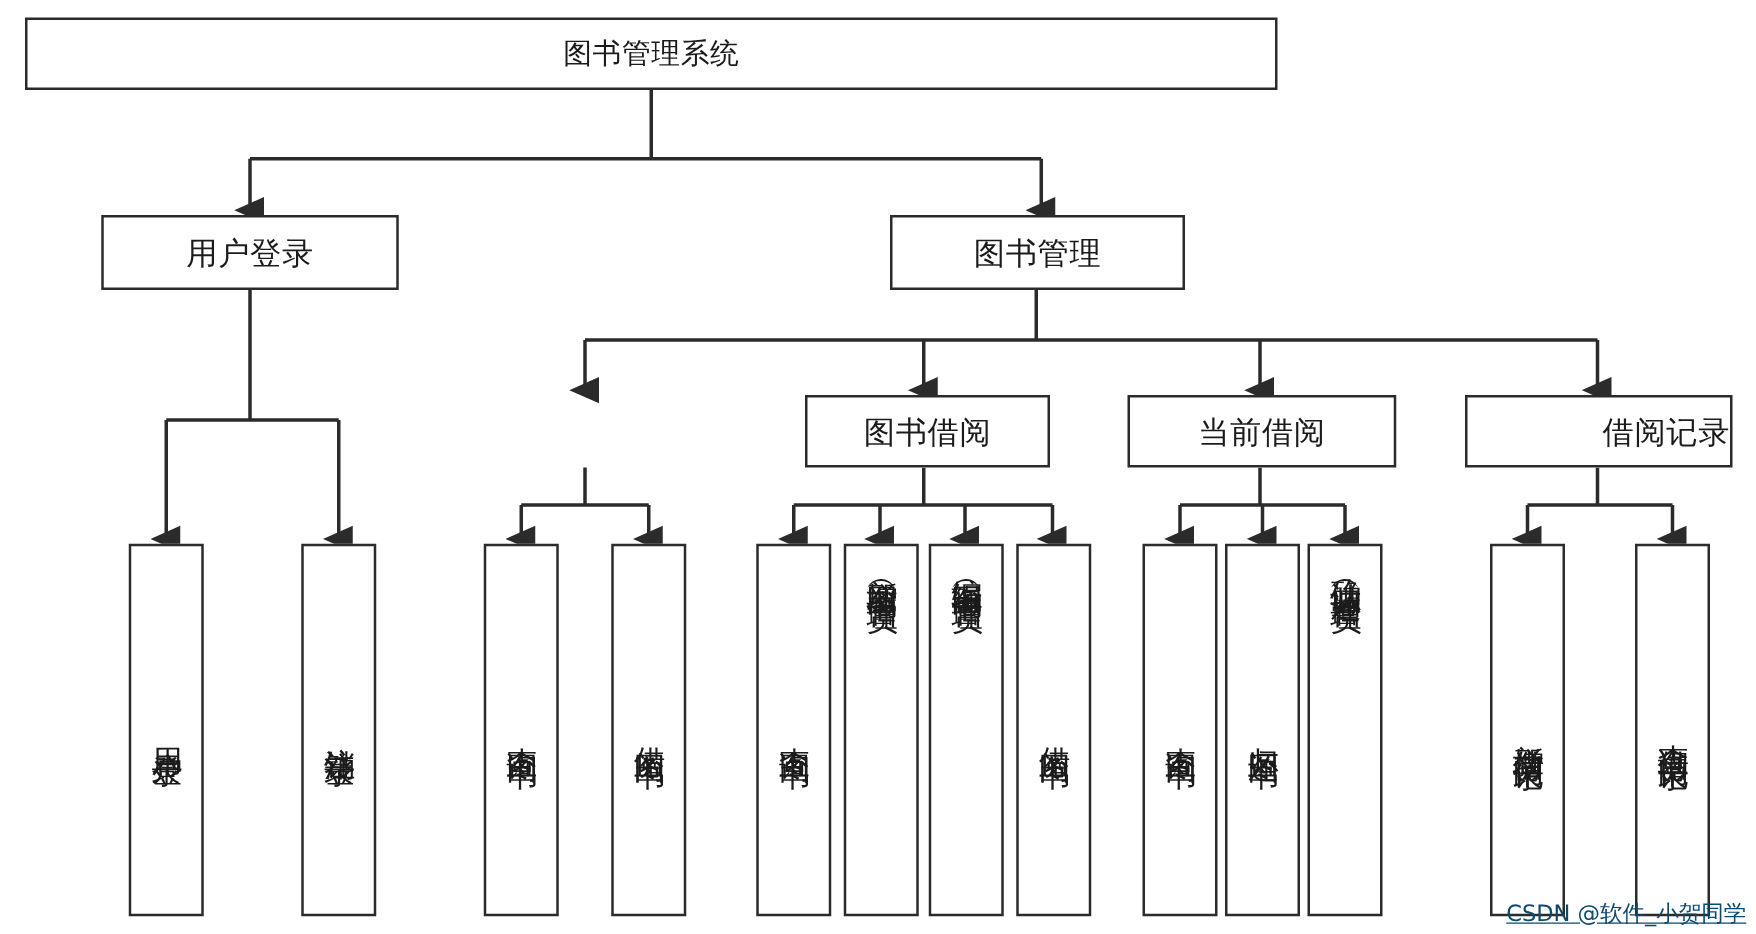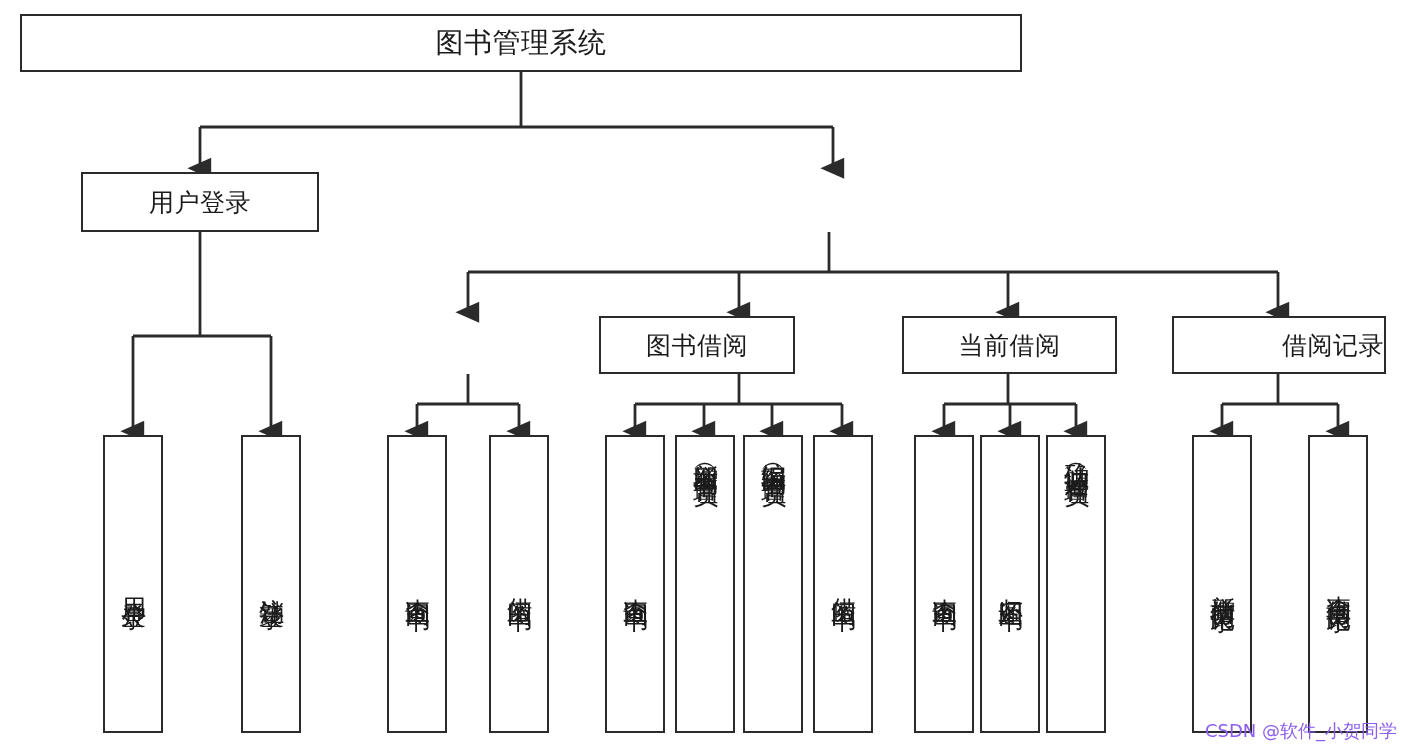--- a/index.html
+++ b/index.html
@@ -41,21 +41,21 @@
     display: block;
     text-align: center;
     line-height: 1.16;
     letter-spacing: 0.5px;
   }
   
   .node.horiz .label {
     writing-mode: horizontal-tb;
     font-size: 25px;
   }
-  .node.root .label { font-size: 28px; }
+  .node.root .label { font-size: 23px; }
   
   .node.vert {
     align-items: flex-start;
     justify-content: center;
     padding-top: 6px;
   }
   .node.vert .label {
     writing-mode: vertical-rl;
     text-orientation: upright;
     font-size: 25px;
@@ -66,24 +66,25 @@
   
   .node.vert.center {
     align-items: center;
     padding-top: 0;
   }
   #watermark {
     position: absolute;
     right: 8px;
     bottom: 4px;
     font-size: 18px;
-    color: #8b5cf6;
+    color: #0c4a6e;
     z-index: 5;
     white-space: nowrap;
     font-family: "DejaVu Sans", "Liberation Sans", sans-serif;
+    text-decoration: underline;
   }
 </style>
 </head>
 <body>
 
 <div id="diagram-root">
 
   <svg id="edge-layer" viewBox="0 0 1405 747" xmlns="http://www.w3.org/2000/svg">
     <defs>
       <marker id="arrowhead" markerWidth="9" markerHeight="9" refX="4.2" refY="4.5" orient="auto" markerUnits="strokeWidth">
@@ -135,23 +136,26 @@
   </svg>
 
   <div class="node horiz root" style="left:20px; top:14px; width:1002px; height:58px;">
     <span class="label">图书管理系统</span>
   </div>
 
   <div class="node horiz" style="left:81px; top:172px; width:238px; height:60px;">
     <span class="label">用户登录</span>
   </div>
 
-
-
-  <div class="node horiz" style="left:599px; top:316px; width:196px; height:58px;">
+  <div class="node horiz" style="left:712px; top:172px; width:236px; height:60px;">
+    <span class="label">图书管理</span>
+  </div>
+
+
+  <div class="node horiz" style="left:644px; top:316px; width:196px; height:58px;">
     <span class="label">图书借阅</span>
   </div>
 
   <div class="node horiz" style="left:902px; top:316px; width:215px; height:58px;">
     <span class="label">当前借阅</span>
   </div>
 
   <div class="node horiz" style="left:1172px; top:316px; width:214px; height:58px;justify-content:flex-end;">
     <span class="label">借阅记录</span>
   </div>

